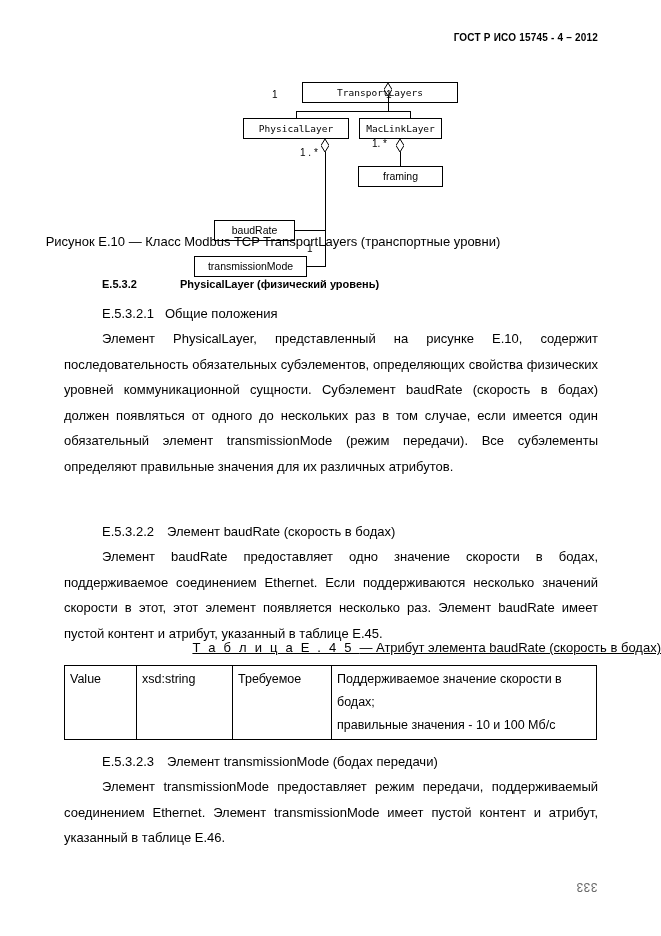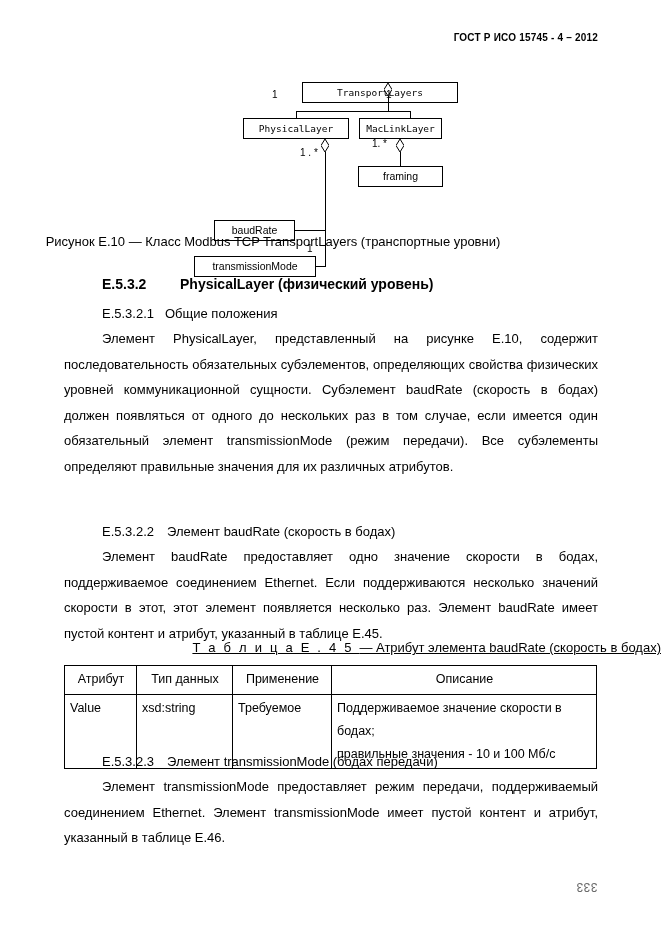--- a/index.html
+++ b/index.html
@@ -84,21 +84,21 @@
     font-size: 13px;
     line-height: 25.5px;
   }
   .just {
     text-align: justify;
     text-align-last: left;
     text-justify: inter-word;
   }
   .heading-bold {
     font-weight: bold;
-    font-size: 14px;
+    font-size: 11px;
   }
   .heading-bold .num { display: inline-block; width: 78px; }
   .indent { text-indent: 38px; }
 
   
   .tbl-caption {
     position: absolute;
     left: 0;
     top: 640px;
     width: 661px;
@@ -178,21 +178,21 @@
 
   <div class="uml-line h" style="left:295px; top:174px; width:31px;"></div>
   <div class="uml-line v" style="left:325px; top:163px; height:48px;"></div>
 
   <div class="uml-line h" style="left:298px; top:210px; width:28px;"></div>
 
   <div class="uml-box" style="left:214px; top:164px; width:81px;">baudRate</div>
 
   <div class="uml-label" style="left:307px; top:187px;">1</div>
 
-  <div class="uml-box" style="left:194px; top:200px; width:122px;">transmissionMode</div>
+  <div class="uml-box" style="left:194px; top:200px; width:113px;">transmissionMode</div>
 
   <svg class="diamond" style="left:396px; top:83px;" viewBox="0 0 8 13">
     <polygon points="4,0 8,6.5 4,13 0,6.5" fill="#fff" stroke="#000" stroke-width="1"></polygon>
   </svg>
 
   <div class="uml-label" style="left:372px; top:82px;">1. *</div>
 
   <div class="uml-line v" style="left:400px; top:96px; height:14px;"></div>
 
   <div class="uml-box" style="left:358px; top:110px; width:85px;">framing</div>
@@ -215,26 +215,20 @@
 </div>
 
 <div class="block just indent" style="top:544px;">Элемент baudRate предоставляет одно значение скорости в бодах, поддерживаемое соединением Ethernet. Если поддерживаются несколько значений скорости в этот, этот элемент появляется несколько раз. Элемент baudRate имеет пустой контент и атрибут, указанный в таблице Е.45.</div>
 
 <div class="tbl-caption">
   <span class="spaced">Т а б л и ц а  Е . 4 5 </span><span> — Атрибут элемента baudRate (скорость в бодах)</span>
 </div>
 
 <table class="attr-table">
   <tbody>
-    <tr class="head">
-      <td class="col1 c">Атрибут</td>
-      <td class="col2 c">Тип данных</td>
-      <td class="col3 c">Применение</td>
-      <td class="c">Описание</td>
-    </tr>
     <tr class="body">
       <td class="col1">Value</td>
       <td class="col2">xsd:string</td>
       <td class="col3">Требуемое</td>
       <td>
         <div>Поддерживаемое значение скорости в бодах;</div>
         <div>правильные значения - 10 и 100 Мб/с</div>
       </td>
     </tr>
   </tbody>

